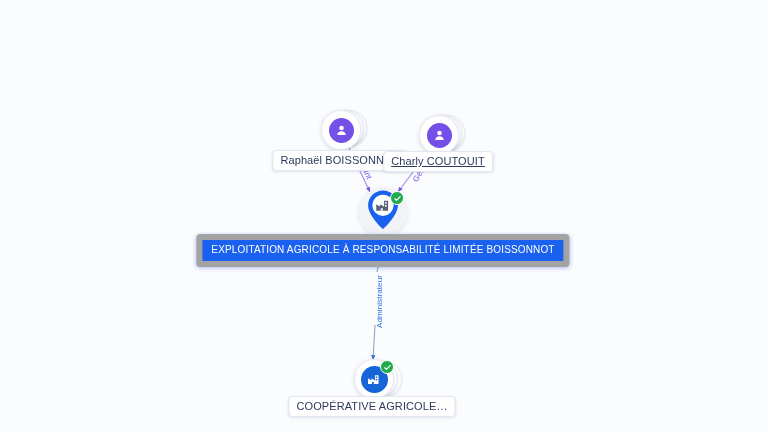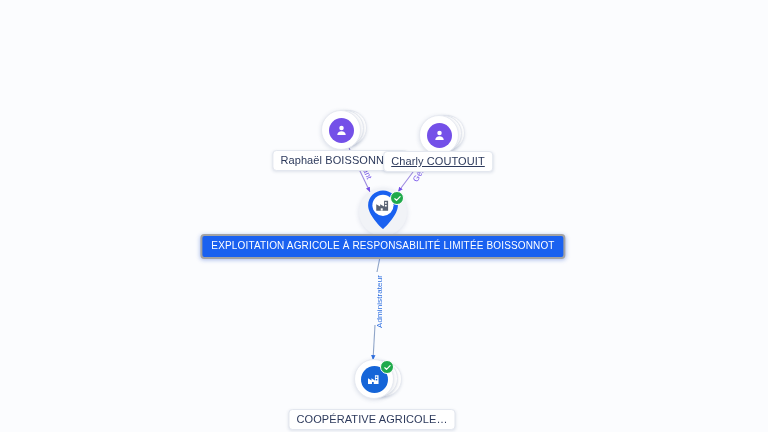--- a/index.html
+++ b/index.html
@@ -128,21 +128,21 @@
     border-radius: 4px;
     padding: 3px 7px 4px 7px;
     font-size: 11px;
     line-height: 12px;
     color: #2d3a5c;
     box-shadow: 0 1px 3px rgba(40,60,110,0.13);
     letter-spacing: 0.1px;
   }
   .label.selected {
     background: #1a61f0;
-    border: 2px solid #a3a3a3;
+    border: 6px solid #a3a3a3;
     color: #ffffff;
     font-size: 10px;
     line-height: 12px;
     letter-spacing: 0.15px;
     padding: 4px 9px 5px 9px;
     box-shadow: 0 1px 4px rgba(20,70,200,0.35);
   }
 
   
   .edge-label {
@@ -246,16 +246,16 @@
           <rect x="14.6" y="12.0" width="2.3" height="2.1" fill="#1565d8"></rect>
           <rect x="9.0" y="16.4" width="2.6" height="3.1" fill="#1565d8"></rect>
         </svg>
       </div>
     </div>
     <div class="badge" style="left:7px; top:-18px;">
       <svg width="9" height="9" viewBox="0 0 24 24">
         <path d="M5 12.6l4.4 4.4L19 7.2" fill="none" stroke="#ffffff" stroke-width="3.2" stroke-linecap="round" stroke-linejoin="round"></path>
       </svg>
     </div>
-    <div class="label" style="left:-1px; top:31px;">COOPÉRATIVE AGRICOLE…</div>
+    <div class="label" style="left:-1px; top:18px;">COOPÉRATIVE AGRICOLE…</div>
   </div>
 
 </div>
 
 </body></html>

